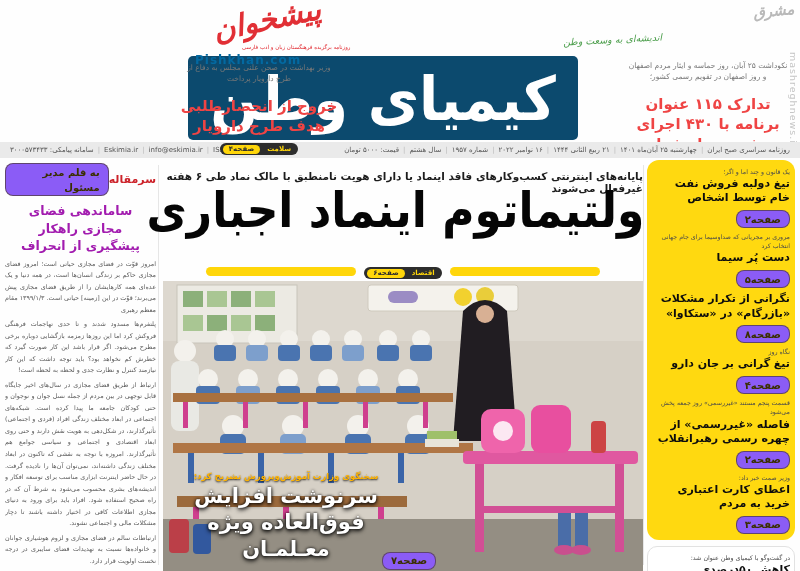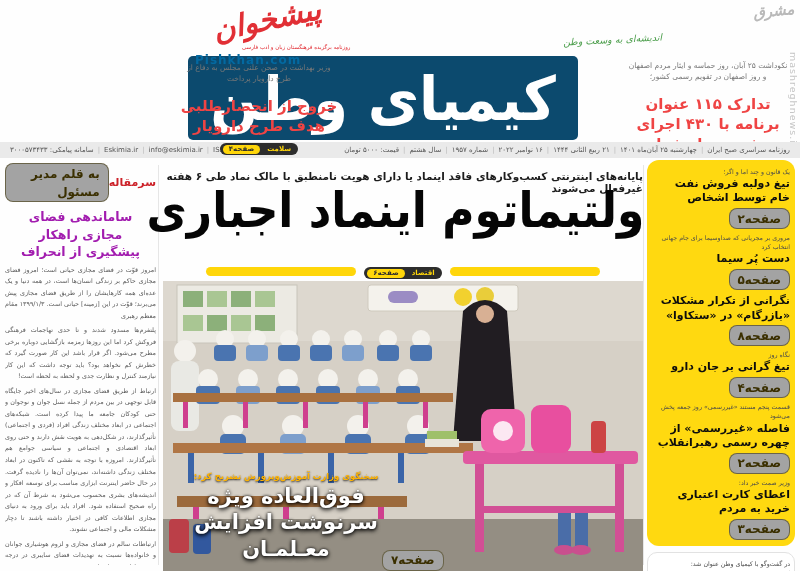--- a/index.html
+++ b/index.html
@@ -24,22 +24,22 @@
   .teaser .kicker{font-size:7.5px;color:#777;line-height:1.5;}
   .teaser .title{font-size:15px;font-weight:bold;color:#ef4444;line-height:1.35;margin-top:11px;}
   .teaser-r{right:12px;top:60px;width:160px;}
   .teaser-l{left:180px;top:62px;width:158px;z-index:2;}
   
   .secbadge{display:inline-flex;align-items:center;background:#2d2d2d;border-radius:8px;padding:1.5px 3px;
             margin-top:4px;gap:3px;}
   .secbadge .sec{color:#ffd60a;font-size:7px;font-weight:bold;padding:0 4px;}
   .secbadge .pg{background:#ffd60a;color:#2d2d2d;font-size:7px;font-weight:bold;border-radius:7px;padding:0.5px 6px;}
   
-  .pill{display:inline-block;background:#a3a3a3;color:#3a2f00;border:1px solid rgba(60,50,0,.55);
-        border-radius:8px;font-size:12px;font-weight:bold;padding:0.5px 8px;line-height:1.5;}
+  .pill{display:inline-block;background:#8b5cf6;color:#3a2f00;border:1px solid rgba(60,50,0,.55);
+        border-radius:8px;font-size:10px;font-weight:bold;padding:0.5px 8px;line-height:1.5;}
   
   .infobar{position:absolute;left:0;top:142px;width:100%;height:16px;background:#eaeaea;display:flex;
            align-items:center;justify-content:space-between;font-size:7px;color:#555;box-sizing:border-box;
            padding:0 10px;}
   .ibg{display:flex;align-items:center;white-space:nowrap;}
   .ibg span:not(:first-child)::before{content:"|";color:#b9b9b9;margin:0 4px;}
   
   .vline{position:absolute;top:165px;bottom:6px;width:1px;background:#e6e6e6;}
   .left-col{position:absolute;left:5px;top:163px;width:151px;height:402px;overflow:hidden;}
   .ed-head{display:flex;align-items:center;justify-content:space-between;flex-direction:row;}
@@ -252,22 +252,22 @@
         <ellipse cx="418" cy="269" rx="10" ry="5" fill="#c94f8e"></ellipse>
     </g>
     <g>
       <rect x="6" y="238" width="20" height="34" rx="4" fill="#bb3f48"></rect>
       <rect x="30" y="243" width="18" height="30" rx="4" fill="#32589e"></rect>
     </g>
   </svg>
 
   <div class="photo-kicker">سخنگوی وزارت آموزش‌وپرورش تشریح کرد:</div>
   <div class="photo-title">
+    <div>سرنوشت افزایش</div>
     <div>فوق‌العاده ویژه</div>
-    <div>سرنوشت افزایش</div>
     <div>معـلمـان</div>
   </div>
   <div class="photo-pill">
     <span class="pill">صفحه۷</span>
   </div>
 
   <div class="right-col">
     <div class="ybox">
       <div class="story">
         <div class="kicker">یک قانون و چند اما و اگر؛</div>

